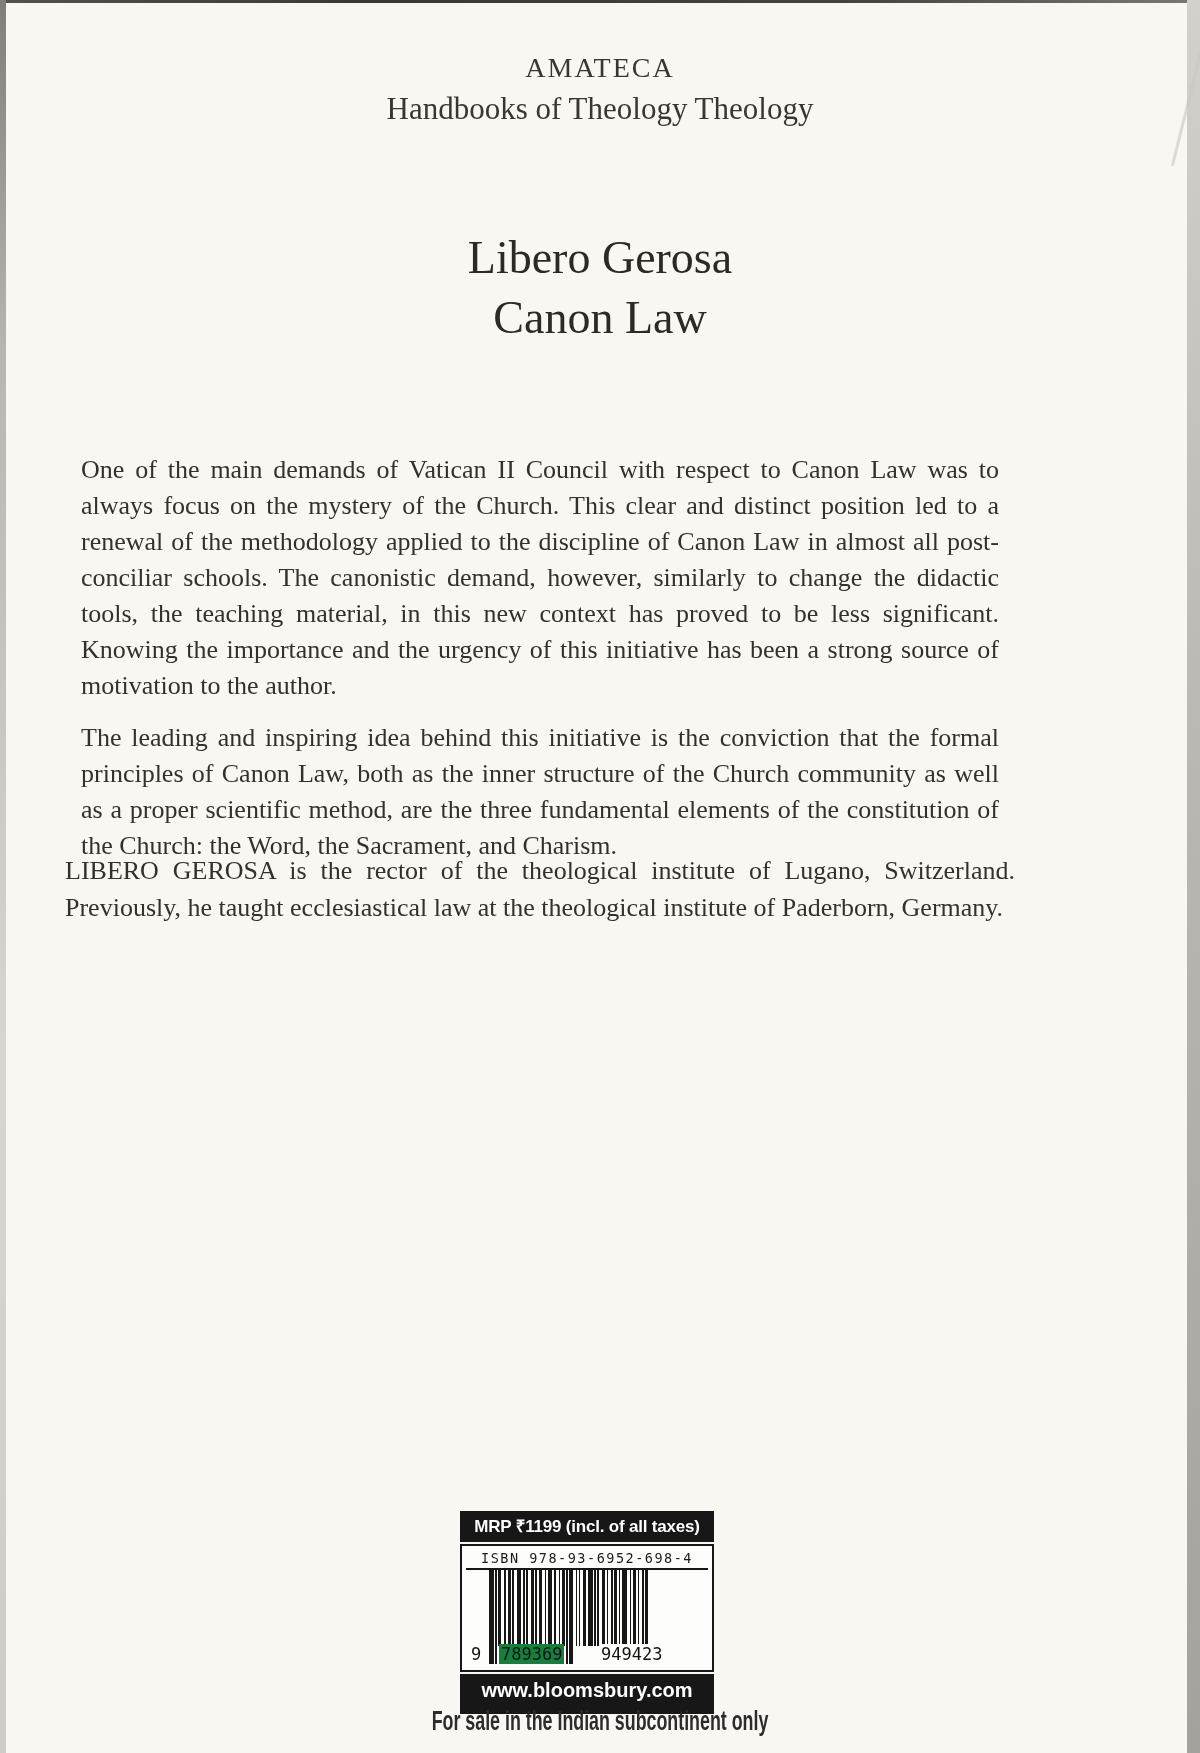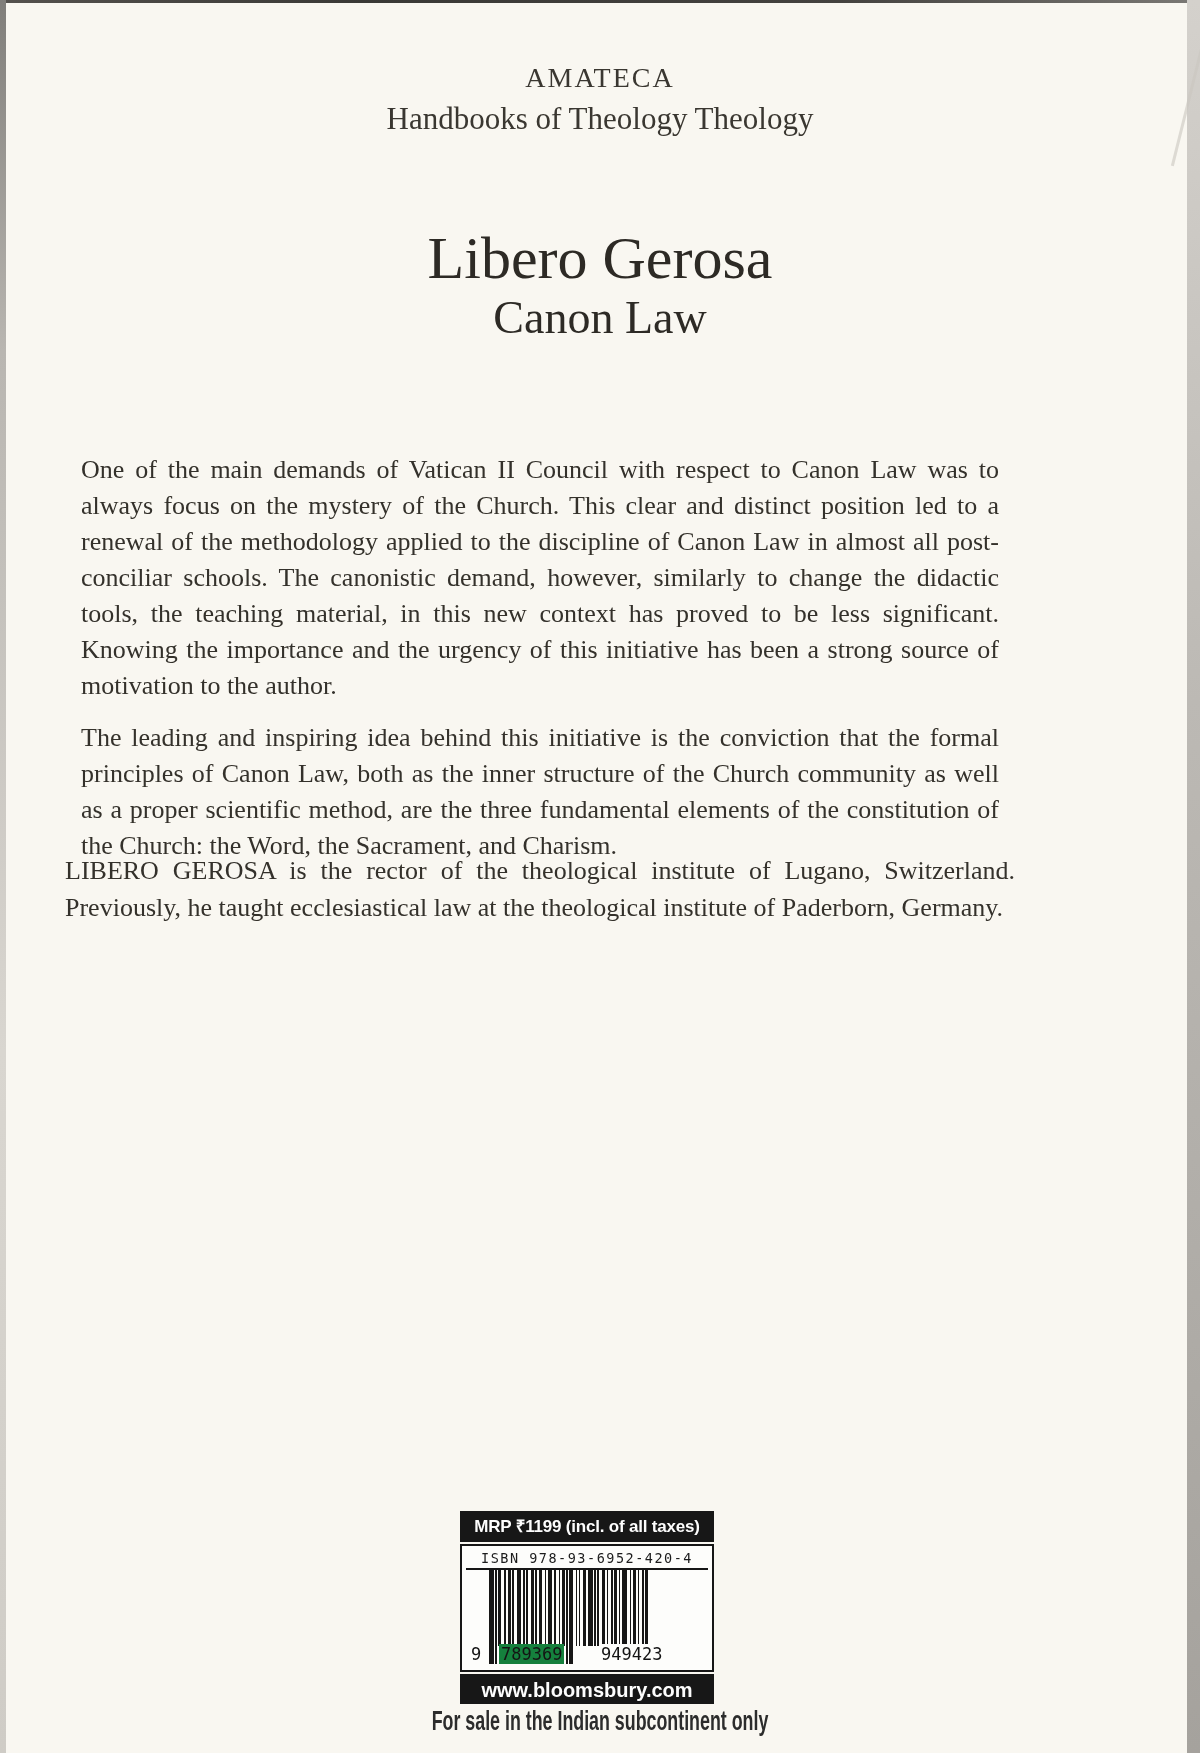--- a/index.html
+++ b/index.html
@@ -13,26 +13,26 @@
     background:linear-gradient(90deg,#55524e,#3a3936 30%,#44423f 70%,#7b7975);}
   .edge-left{position:absolute;left:0;top:0;width:6px;height:1753px;
     background:linear-gradient(180deg,#807e7a,#b9b6b1 20%,#d9d6d0 60%,#cfccc6);}
   .edge-right{position:absolute;right:0;top:0;width:13px;height:1753px;
     background:linear-gradient(180deg,#d4d1cc,#bcb9b4 40%,#a5a29d);}
   .crease{position:absolute;right:8px;top:18px;width:3px;height:150px;
     background:#c9c6c0;transform:rotate(14deg);opacity:.6;}
 
   .page-inner{position:absolute;left:0;top:0;width:1200px;height:1753px;color:#35322c;}
 
-  .series-block{position:absolute;left:0;top:58px;width:1200px;text-align:center;color:#3a3731;}
+  .series-block{position:absolute;left:0;top:48px;width:1200px;text-align:center;color:#3a3731;}
   .series-name{font-size:28px;letter-spacing:2px;line-height:40px;}
   .series-subtitle{font-size:31px;line-height:42px;}
 
   .title-block{position:absolute;left:0;top:228px;width:1200px;text-align:center;color:#2d2a25;}
-  .book-author{font-size:60px;line-height:60px;}
+  .book-author{font-size:46px;line-height:60px;}
   .book-title{font-size:46px;line-height:60px;}
 
   .body-text{position:absolute;left:65px;top:436px;width:950px;
     font-size:26px;line-height:36px;text-align:justify;color:#34312b;}
   .body-text p{margin:16px;}
   .bio{position:absolute;left:65px;top:852px;width:950px;
     font-size:26px;line-height:37px;text-align:justify;color:#34312b;}
 
   
   .barcode-block{position:absolute;left:460px;top:1511px;width:254px;
@@ -48,21 +48,21 @@
   .bars-wrap{position:relative;height:96px;margin-left:27px;margin-top:0px;}
   .bars{position:absolute;left:0;top:0;height:96px;font-size:0;white-space:nowrap;}
   .bar{display:inline-block;vertical-align:top;height:76px;background:#161616;}
   .bar.sp{background:transparent;}
   .bar.guard{height:94px;}
   .digits{position:absolute;left:-24px;top:74px;width:240px;height:22px;
     font-family:"DejaVu Sans Mono", monospace;font-size:17px;color:#141414;}
   .digits .d9{position:absolute;left:6px;top:0;}
   .digits .g1{position:absolute;left:34px;top:0;background:#15803d;padding:0 2px;}
   .digits .g2{position:absolute;left:134px;top:0;background:#fdfdfb;padding:0 2px;}
-  .url-strip{margin-top:2px;background:#171717;color:#fdfdfd;height:30px;line-height:32px;
+  .url-strip{margin-top:2px;background:#171717;color:#fdfdfd;height:40px;line-height:32px;
     text-align:center;font-weight:bold;font-size:20px;}
   .sale-note{position:absolute;left:0;top:1706px;width:1200px;text-align:center;
     font-family:"Liberation Sans", sans-serif;font-weight:bold;font-size:27px;
     color:#2c2c2c;transform:scaleX(0.66);transform-origin:center;white-space:nowrap;}
 </style>
 </head>
 <body>
 
 <div class="edge-top"></div>
 <div class="edge-left"></div>
@@ -84,21 +84,21 @@
   <div class="body-text">
     <p>One of the main demands of Vatican II Council with respect to Canon Law was to always focus on the mystery of the Church. This clear and distinct position led to a renewal of the methodology applied to the discipline of Canon Law in almost all post-conciliar schools. The canonistic demand, however, similarly to change the didactic tools, the teaching material, in this new context has proved to be less significant. Knowing the importance and the urgency of this initiative has been a strong source of motivation to the author.</p>
     <p>The leading and inspiring idea behind this initiative is the conviction that the formal principles of Canon Law, both as the inner structure of the Church community as well as a proper scientific method, are the three fundamental elements of the constitution of the Church: the Word, the Sacrament, and Charism.</p>
   </div>
 
   <div class="bio">LIBERO GEROSA is the rector of the theological institute of Lugano, Switzerland. Previously, he taught ecclesiastical law at the theological institute of Paderborn, Germany.</div>
 
   <div class="barcode-block">
     <div class="mrp-strip">MRP ₹1199 (incl. of all taxes)</div>
     <div class="barcode-box">
-      <div class="isbn-row">ISBN 978-93-6952-420-4</div>
+      <div class="isbn-row">ISBN 978-93-6952-698-4</div>
       <div class="bars-wrap">
         <div class="bars" id="bars"><span class="bar guard" style="width:4.65px"></span><span class="bar sp" style="width:1.55px"></span><span class="bar guard" style="width:1.55px"></span><span class="bar sp" style="width:1.55px"></span><span class="bar" style="width:3.1px"></span><span class="bar sp" style="width:3.1px"></span><span class="bar" style="width:1.55px"></span><span class="bar sp" style="width:1.55px"></span><span class="bar" style="width:3.1px"></span><span class="bar sp" style="width:1.55px"></span><span class="bar" style="width:1.55px"></span><span class="bar sp" style="width:3.1px"></span><span class="bar" style="width:4.65px"></span><span class="bar sp" style="width:1.55px"></span><span class="bar" style="width:1.55px"></span><span class="bar sp" style="width:1.55px"></span><span class="bar" style="width:1.55px"></span><span class="bar sp" style="width:3.1px"></span><span class="bar" style="width:3.1px"></span><span class="bar sp" style="width:1.55px"></span><span class="bar" style="width:1.55px"></span><span class="bar sp" style="width:1.55px"></span><span class="bar" style="width:3.1px"></span><span class="bar sp" style="width:3.1px"></span><span class="bar" style="width:1.55px"></span><span class="bar sp" style="width:1.55px"></span><span class="bar" style="width:4.65px"></span><span class="bar sp" style="width:1.55px"></span><span class="bar" style="width:1.55px"></span><span class="bar sp" style="width:3.1px"></span><span class="bar" style="width:1.55px"></span><span class="bar sp" style="width:1.55px"></span><span class="bar" style="width:3.1px"></span><span class="bar sp" style="width:1.55px"></span><span class="bar guard" style="width:1.55px"></span><span class="bar sp" style="width:1.55px"></span><span class="bar guard" style="width:3.1px"></span><span class="bar sp" style="width:3.1px"></span><span class="bar" style="width:1.55px"></span><span class="bar sp" style="width:1.55px"></span><span class="bar" style="width:1.55px"></span><span class="bar sp" style="width:3.1px"></span><span class="bar" style="width:3.1px"></span><span class="bar sp" style="width:1.55px"></span><span class="bar" style="width:4.65px"></span><span class="bar sp" style="width:1.55px"></span><span class="bar" style="width:1.55px"></span><span class="bar sp" style="width:1.55px"></span><span class="bar" style="width:1.55px"></span><span class="bar sp" style="width:3.1px"></span><span class="bar" style="width:3.1px"></span><span class="bar sp" style="width:1.55px"></span><span class="bar" style="width:1.55px"></span><span class="bar sp" style="width:3.1px"></span><span class="bar" style="width:1.55px"></span><span class="bar sp" style="width:1.55px"></span><span class="bar" style="width:3.1px"></span><span class="bar sp" style="width:1.55px"></span><span class="bar" style="width:1.55px"></span><span class="bar sp" style="width:1.55px"></span><span class="bar" style="width:4.65px"></span><span class="bar sp" style="width:3.1px"></span><span class="bar" style="width:1.55px"></span><span class="bar sp" style="width:1.55px"></span><span class="bar" style="width:3.1px"></span><span class="bar sp" style="width:1.55px"></span><span class="bar" style="width:1.55px"></span><span class="bar sp" style="width:3.1px"></span><span class="bar guard" style="width:1.55px"></span><span class="bar sp" style="width:1.55px"></span><span class="bar guard" style="width:3.1px"></span><span class="bar sp" style="width:1.55px"></span></div>
         <div class="digits">
           <span class="d9">9</span>
           <span class="g1">789369</span>
           <span class="g2">949423</span>
         </div>
       </div>
     </div>
     <div class="url-strip">www.bloomsbury.com</div>

